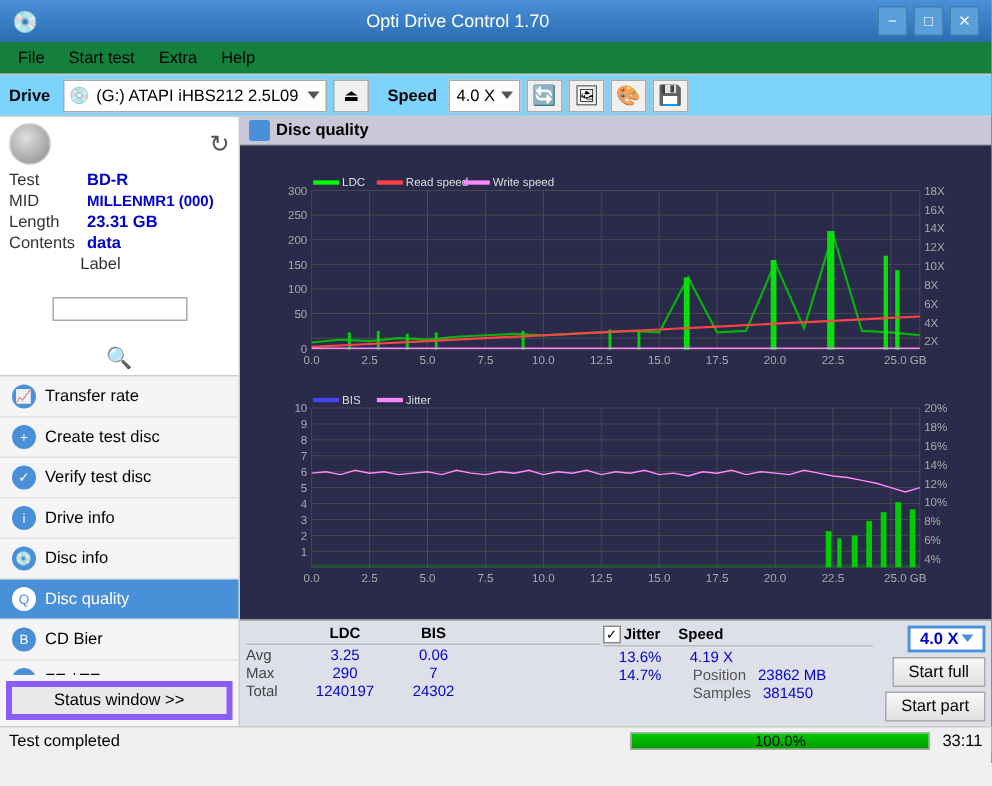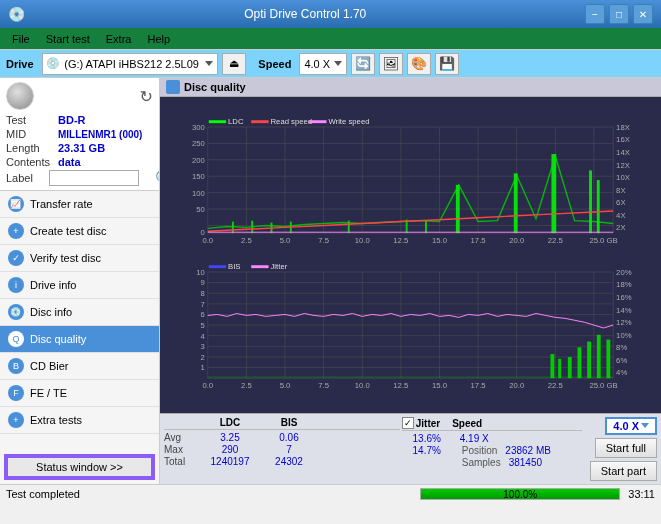--- a/index.html
+++ b/index.html
@@ -130,21 +130,21 @@
       background: radial-gradient(circle at 40% 35%, #e0e0e0, #888);
       border: 1px solid #ccc;
       display: flex; align-items: center; justify-content: center;
     }
     .refresh-btn {
       font-size: 16px; color: #555; cursor: pointer;
     }
     .disc-field { display: flex; align-items: baseline; margin-bottom: 2px; }
     .disc-field-label { color: #333; width: 52px; font-size: 11px; }
     .disc-field-value { color: #0000cc; font-size: 11px; font-weight: bold; }
-    .label-row { display: flex; align-items: center; gap: 16px; margin-top: 2px; }
+    .label-row { display: flex; align-items: center; gap: 16px; margin-top: 2px; flex-direction: column; }
     .label-input {
       border: 1px solid #aaa;
       height: 16px;
       width: 90px;
       font-size: 10px;
       padding: 0 2px;
     }
     .label-icon { font-size: 14px; cursor: pointer; }
 
     

